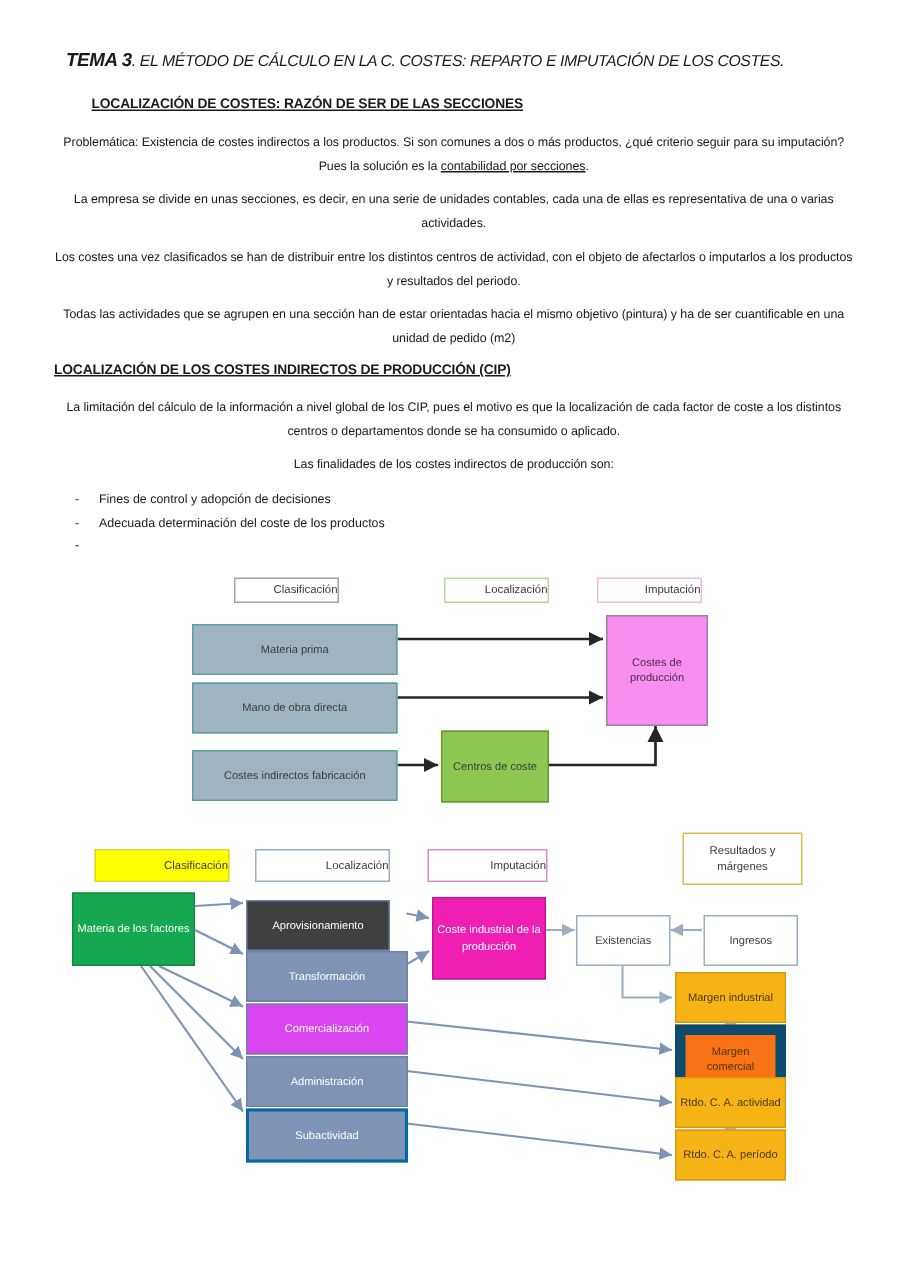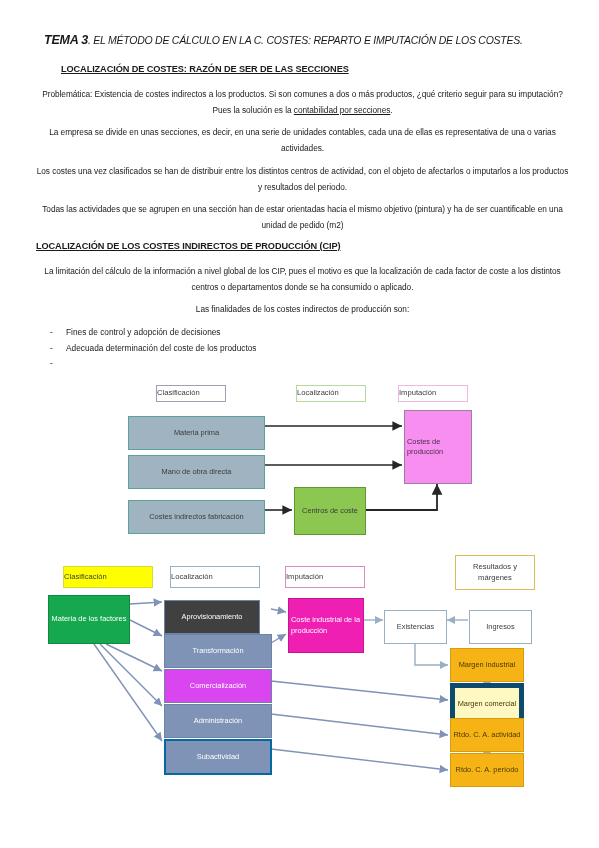--- a/index.html
+++ b/index.html
@@ -75,32 +75,32 @@
     box-sizing: border-box;
   }
 
   
   .node {
     position: absolute;
     box-sizing: border-box;
     display: flex;
     align-items: center;
     justify-content: center;
-    text-align: left;
+    text-align: center;
     font-size: 7.4px;
     line-height: 10.5px;
     color: #3b3b3b;
     padding: 16px 2px;
   }
   .legend {
     position: absolute;
     box-sizing: border-box;
     display: flex;
     align-items: center;
-    justify-content: flex-start;
+    justify-content: flex-end;
     text-align: center;
     font-size: 7.6px;
     line-height: 10.5px;
     color: #3b3b3b;
     background: #ffffff;
   }
 
   svg.conn {
     position: absolute;
     left: 0; top: 0;
@@ -271,21 +271,21 @@
   <div class="node" style="left:384px; top:610px; width:63px; height:21px; background:#ffffff; border:1px solid #9aaec4;">
     <span>Existencias</span>
   </div>
   <div class="node" style="left:469px; top:610px; width:63px; height:21px; background:#ffffff; border:1px solid #9aaec4;">
     <span>Ingresos</span>
   </div>
 
   <div class="node" style="left:450px; top:648px; width:74px; height:34px; background:#f5b315; border:1px solid #d89b0e; color:#4a3a00;">
     <span>Margen industrial</span>
   </div>
-  <div class="node" style="left:450px; top:683px; width:74px; height:34px; background:#fef9c3; border:5px solid #0c4a6e; color:#4a3a00;">
+  <div class="node" style="left:450px; top:683px; width:74px; height:34px; background:#f97316; border:7px solid #0c4a6e; color:#4a3a00;">
     <span>Margen comercial</span>
   </div>
   <div class="node" style="left:450px; top:718px; width:74px; height:34px; background:#f5b315; border:1px solid #d89b0e; color:#4a3a00;">
     <span>Rtdo. C. A. actividad</span>
   </div>
   <div class="node" style="left:450px; top:753px; width:74px; height:34px; background:#f5b315; border:1px solid #d89b0e; color:#4a3a00;">
     <span>Rtdo. C. A. período</span>
   </div>
 
 </div>

